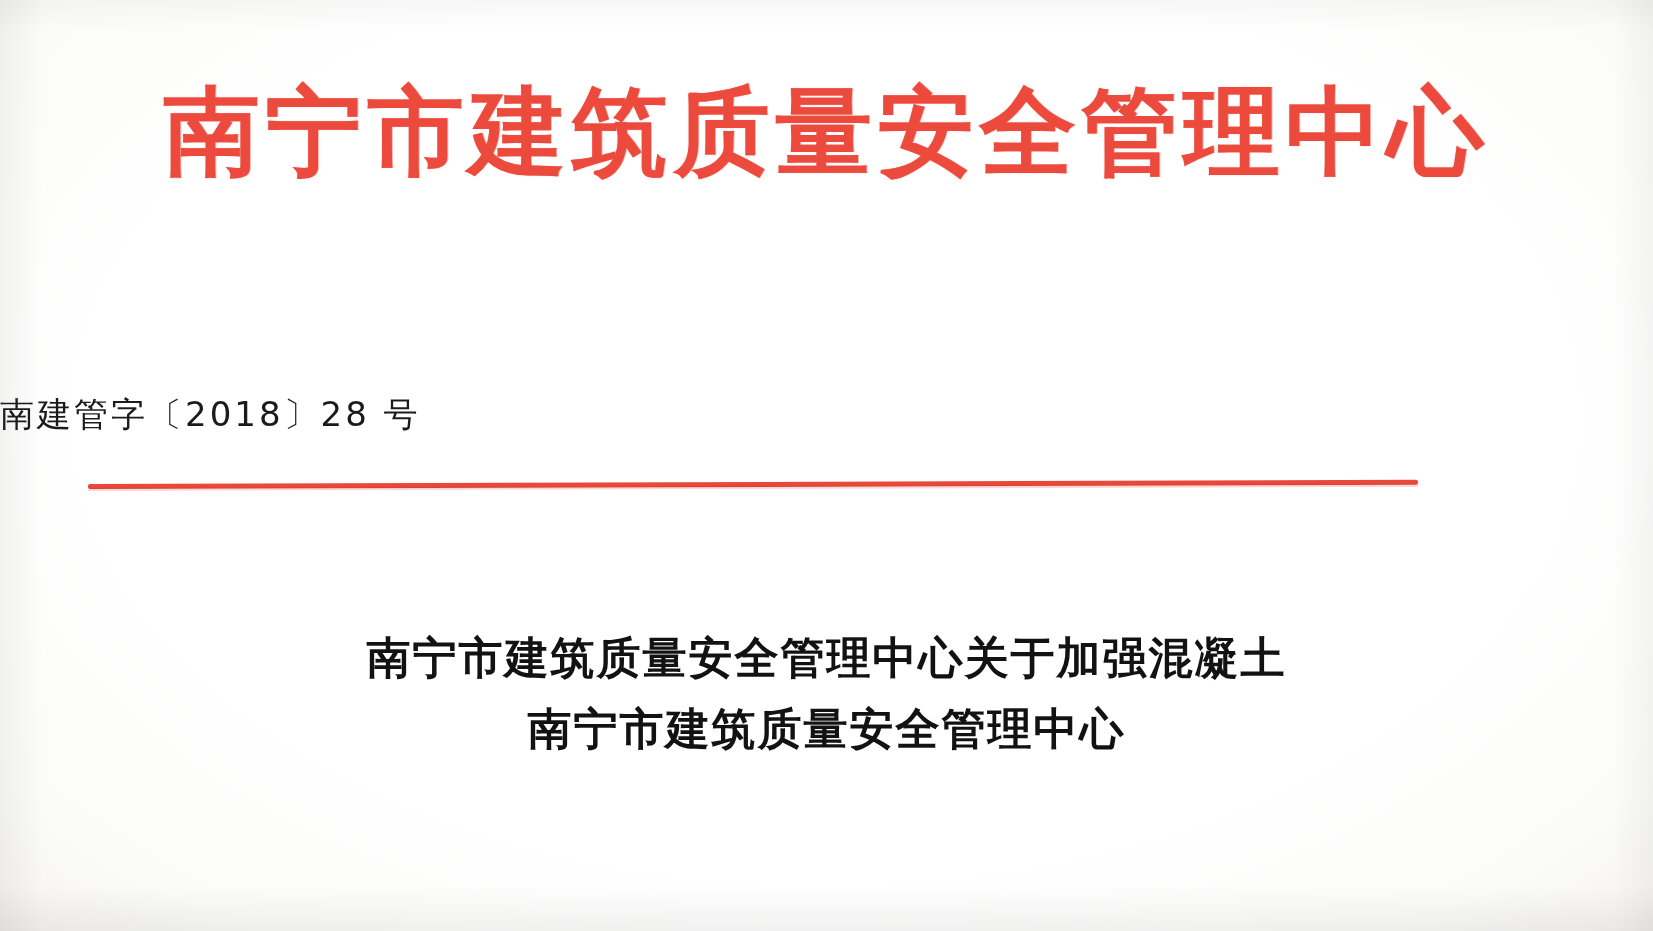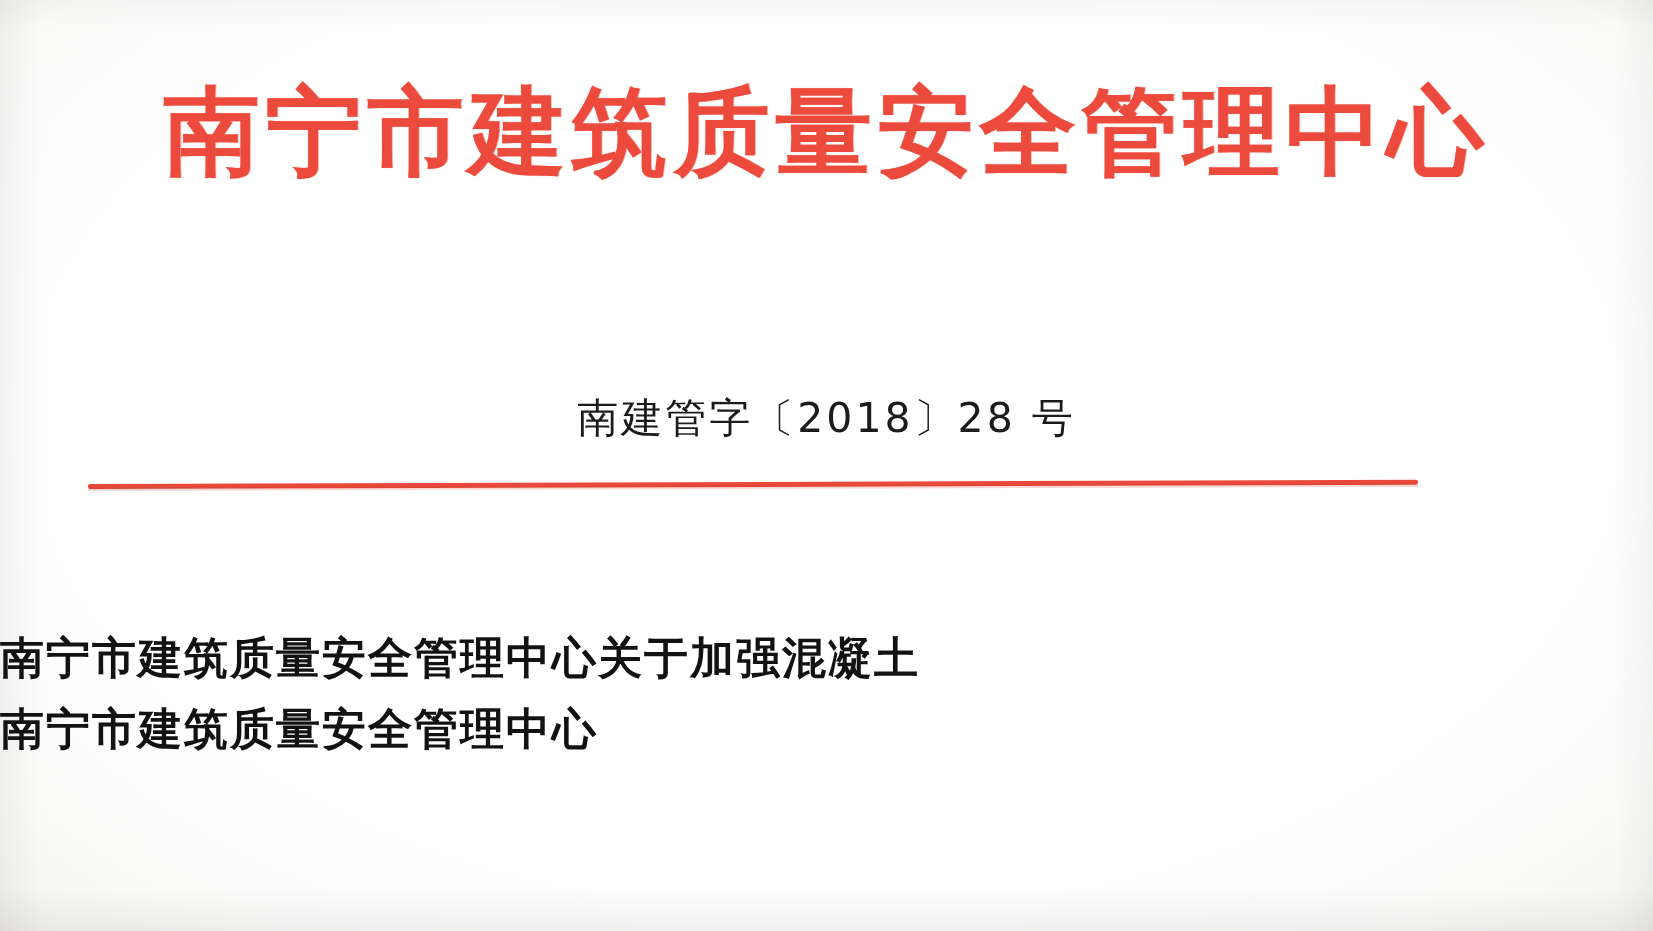--- a/index.html
+++ b/index.html
@@ -54,24 +54,24 @@
       0 0 1px rgba(236,74,60,0.55),
       1px 0 0 rgba(236,74,60,0.35);
   }
 
   
   .doc-number {
     position: absolute;
     left: 0;
     right: 0;
     top: 392px;
-    text-align: center;
+    text-align: left;
     color: #1b1b1b;
     font-family: "DejaVu Sans", "Liberation Sans", sans-serif;
-    font-size: 41px;
+    font-size: 34px;
     letter-spacing: 3px;
     line-height: 1.3;
     white-space: nowrap;
   }
 
   
   .red-rule {
     position: absolute;
     left: 88px;
     width: 1330px;
@@ -90,21 +90,21 @@
     background: rgba(232,73,59,0.22);
     filter: blur(0.6px);
   }
 
   
   .title-block {
     position: absolute;
     left: 0;
     right: 0;
     top: 622px;
-    text-align: left;
+    text-align: center;
     color: #121212;
     font-family: "DejaVu Serif", "Liberation Serif", serif;
     font-weight: 700;
     font-size: 44px;
     letter-spacing: 2px;
     line-height: 1.62;
   }
   .title-line {
     display: block;
     white-space: nowrap;

